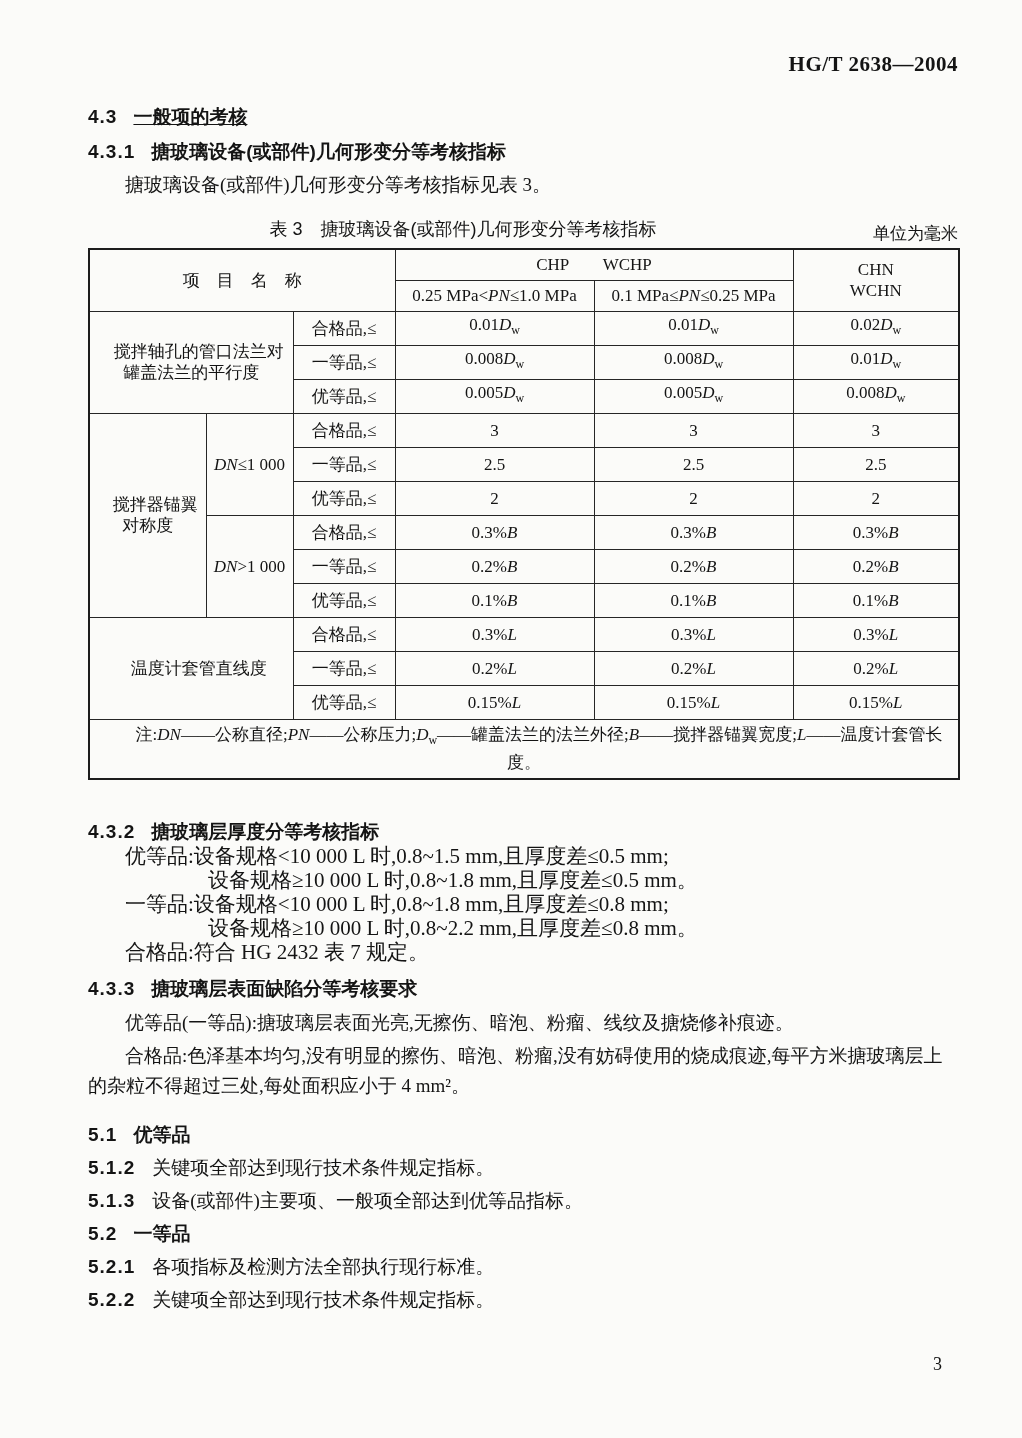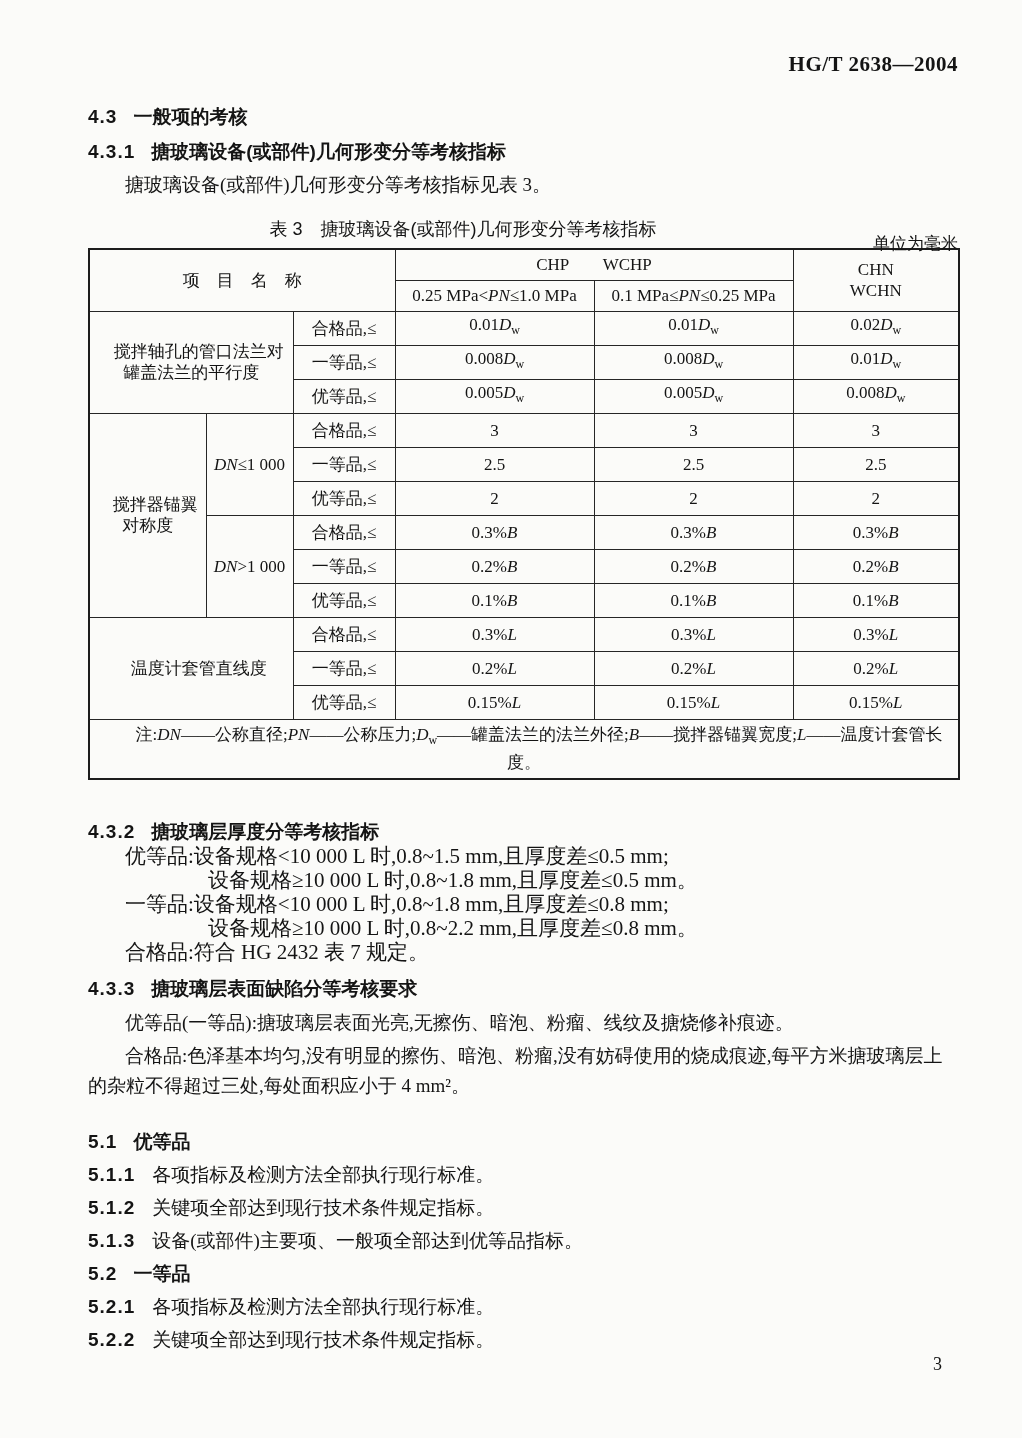--- a/index.html
+++ b/index.html
@@ -18,35 +18,35 @@
     text-align:right;
     font-family:"Liberation Serif","DejaVu Serif",serif;
     font-weight:bold;font-size:21px;letter-spacing:.5px;
   }
 
   .h2,.h3{
     font-family:"Liberation Sans","DejaVu Sans",sans-serif;
     font-weight:bold;font-size:19px;line-height:24px;
   }
   .h2 .num,.h3 .num{display:inline-block;margin-right:16px;letter-spacing:1px;}
-  .mt-s43{margin-top:28px;}
+  .mt-s43{margin-top:28px;text-decoration:underline;}
   .mt-s431{margin-top:11px;}
 
   .para{font-size:19px;line-height:26px;margin-top:8px;}
   .indent1{padding-left:37px;}
 
   .caption-row{position:relative;margin-top:18px;height:26px;}
   .caption{
     text-align:center;
     font-family:"Liberation Sans","DejaVu Sans",sans-serif;
     font-weight:normal;font-size:18px;line-height:26px;
     padding-right:120px;
   }
   .unit{
-    position:absolute;right:0;top:16px;
+    position:absolute;right:0;top:6px;
     font-size:17px;font-weight:normal;
     font-family:"Liberation Serif","DejaVu Serif",serif;
   }
 
   table.t3{
     margin-top:6px;
     border-collapse:collapse;table-layout:fixed;
     width:870px;
     font-size:17px;
   }
@@ -76,21 +76,21 @@
 
   .mt-s432{margin-top:40px;}
   .gradeline{font-size:21px;line-height:23px;margin-top:1px;}
   .gl-first{padding-left:37px;}
   .gl-cont{padding-left:120px;}
   .mt-s433{margin-top:13px;}
   .p433{font-size:19px;line-height:29px;margin-top:7px;text-indent:37px;}
   .p433b{font-size:19px;line-height:30px;margin-top:4px;text-indent:37px;}
 
   .mt-s5{margin-top:26px;}
-  .mt-s51{margin-top:29px;}
+  .mt-s51{margin-top:22px;}
   .clause-item{font-size:19px;line-height:24px;margin-top:9px;}
   .clause-item .num{
     font-family:"Liberation Sans","DejaVu Sans",sans-serif;
     font-weight:bold;display:inline-block;margin-right:17px;letter-spacing:1px;
   }
   .mt-s52{margin-top:9px;}
 
   .pageno{
     position:absolute;right:92px;top:1354px;
     font-size:18px;
@@ -243,23 +243,20 @@
       <span class="num">4.3.3</span><span>搪玻璃层表面缺陷分等考核要求</span>
     </div>
     <div class="p433">优等品(一等品):搪玻璃层表面光亮,无擦伤、暗泡、粉瘤、线纹及搪烧修补痕迹。</div>
     <div class="p433b">合格品:色泽基本均匀,没有明显的擦伤、暗泡、粉瘤,没有妨碍使用的烧成痕迹,每平方米搪玻璃层上的杂粒不得超过三处,每处面积应小于 4 mm²。</div>
 
 
     <div class="h2 mt-s51">
       <span class="num">5.1</span><span>优等品</span>
     </div>
     <div class="clause-item">
-      <span class="num">5.1.1</span><span>各项指标及检测方法全部执行现行标准。</span>
-    </div>
-    <div class="clause-item">
       <span class="num">5.1.2</span><span>关键项全部达到现行技术条件规定指标。</span>
     </div>
     <div class="clause-item">
       <span class="num">5.1.3</span><span>设备(或部件)主要项、一般项全部达到优等品指标。</span>
     </div>
 
     <div class="h2 mt-s52">
       <span class="num">5.2</span><span>一等品</span>
     </div>
     <div class="clause-item">

